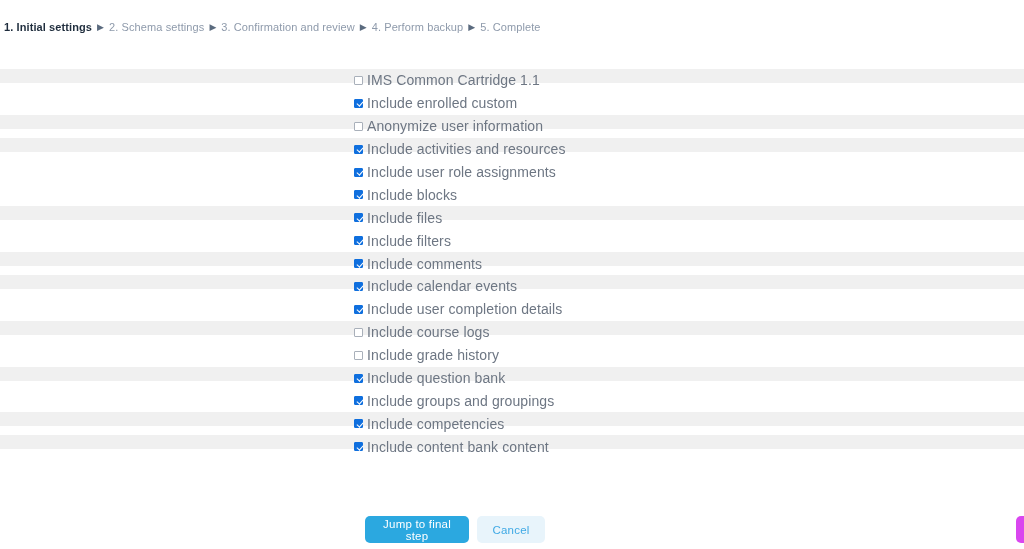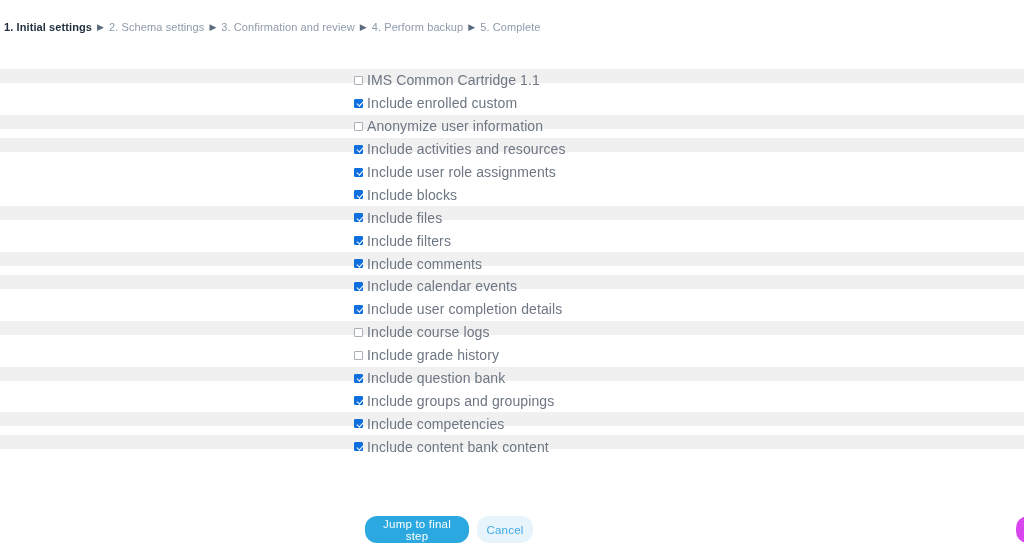--- a/index.html
+++ b/index.html
@@ -127,41 +127,41 @@
     left: 0;
     width: 1024px;
     height: 33px;
   }
   .btn {
     border: none;
     outline: none;
     font-family: "Liberation Sans", sans-serif;
     font-size: 11.5px;
     letter-spacing: 0.2px;
-    border-radius: 12px;
+    border-radius: 5px;
     cursor: pointer;
     display: inline-flex;
     align-items: center;
     justify-content: center;
     position: absolute;
   }
   .btn-primary {
     background: #2ba8e0;
     color: #ffffff;
     left: 365px;
     top: 0;
     width: 104px;
     height: 27px;
   }
   .btn-secondary {
     background: #e8f4fb;
     color: #3fa9e5;
     left: 477px;
     top: 0;
-    width: 56px;
+    width: 68px;
     height: 27px;
   }
   .btn-next {
     background: #d946ef;
     color: #ffffff;
     left: 1016px;
     top: 0;
     width: 56px;
     height: 27px;
   }

